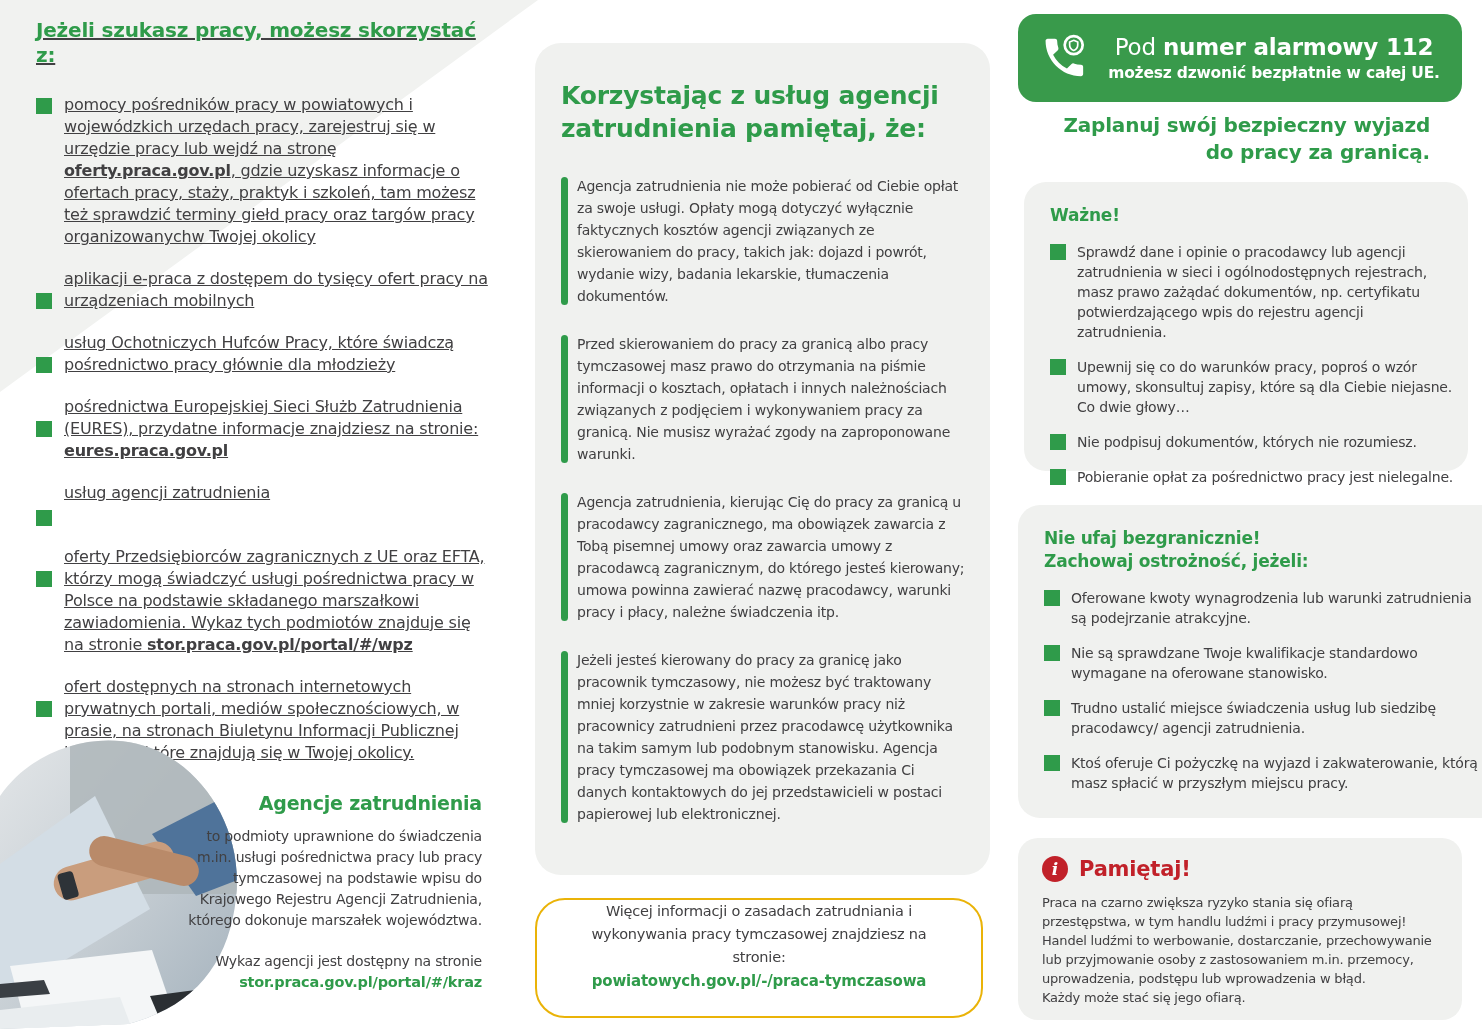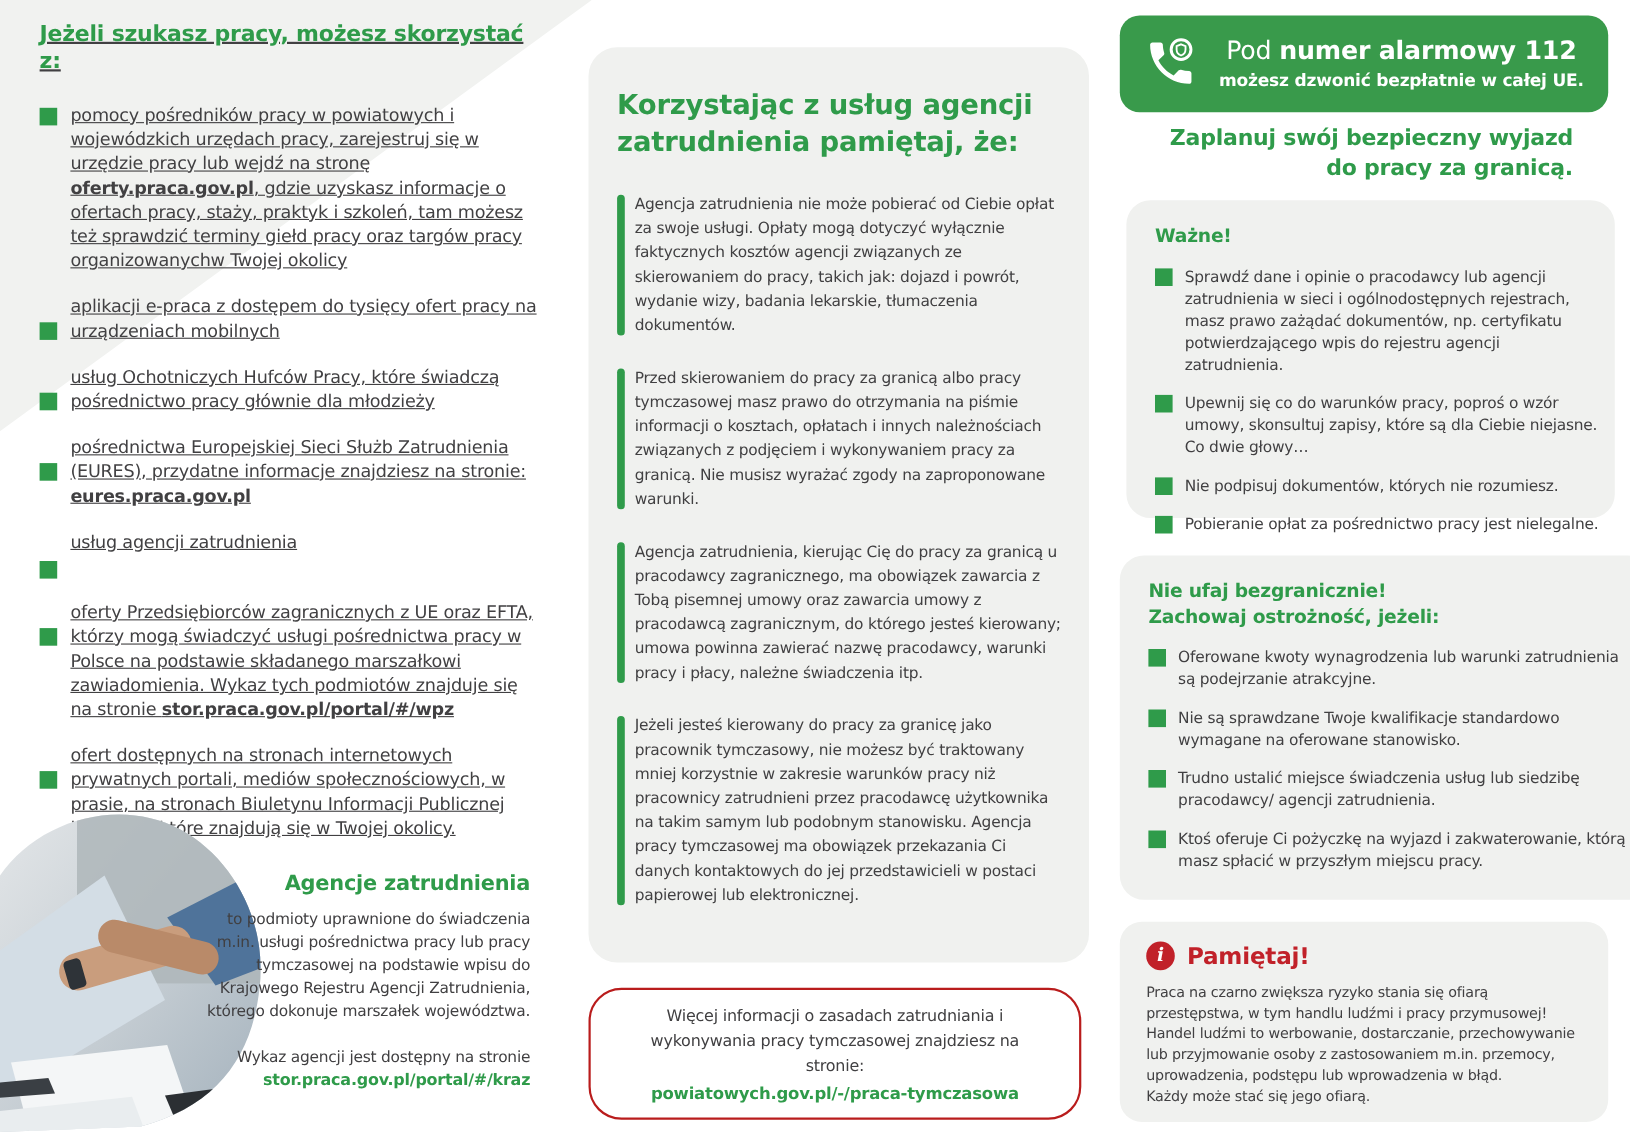--- a/index.html
+++ b/index.html
@@ -36,22 +36,22 @@
 
   
   .mid-card { position:absolute; left:535px; top:28px; width:455px; height:832px;
     background:#f0f1ef; border-radius:26px; padding:36px 22px 0 26px;margin-top:15px; }
   .mid-card h2 { font-size:25px; line-height:33px; font-weight:bold; color:#2f9b4a; margin-bottom:30px; }
   .para { position:relative; margin:0 0 26px 16px; font-size:14px; line-height:22px; }
   .para::before { content:""; position:absolute; left:-16px; top:2px; bottom:2px;
     width:7px; border-radius:6px; background:#2f9b4a; }
 
   .info-box { position:absolute; left:535px; top:898px; width:448px; height:120px;
-    background:#fff; border:2px solid #b91c1c; border-radius:30px;
-    display:flex; flex-direction:column; align-items:center; justify-content:center;
+    background:#fff; border:2px solid #eab308; border-radius:30px;
+    display:flex; flex-direction:column; align-items:center; justify-content:flex-start;
     text-align:center; padding:0 26px; }
   .info-box p { font-size:14.5px; line-height:23px; }
   .info-box .g-link { font-size:15px; font-weight:bold; color:#2f9b4a; margin-top:3px; }
 
   
   .banner { position:absolute; left:1018px; top:14px; width:444px; height:88px;
     background:#399a4b; border-radius:18px; color:#fff;
     display:flex; align-items:center; padding:0 18px; gap:14px; }
   .banner .btxt { flex:1; text-align:center; }
   .banner .l1 { font-size:23px; line-height:1.2; }

